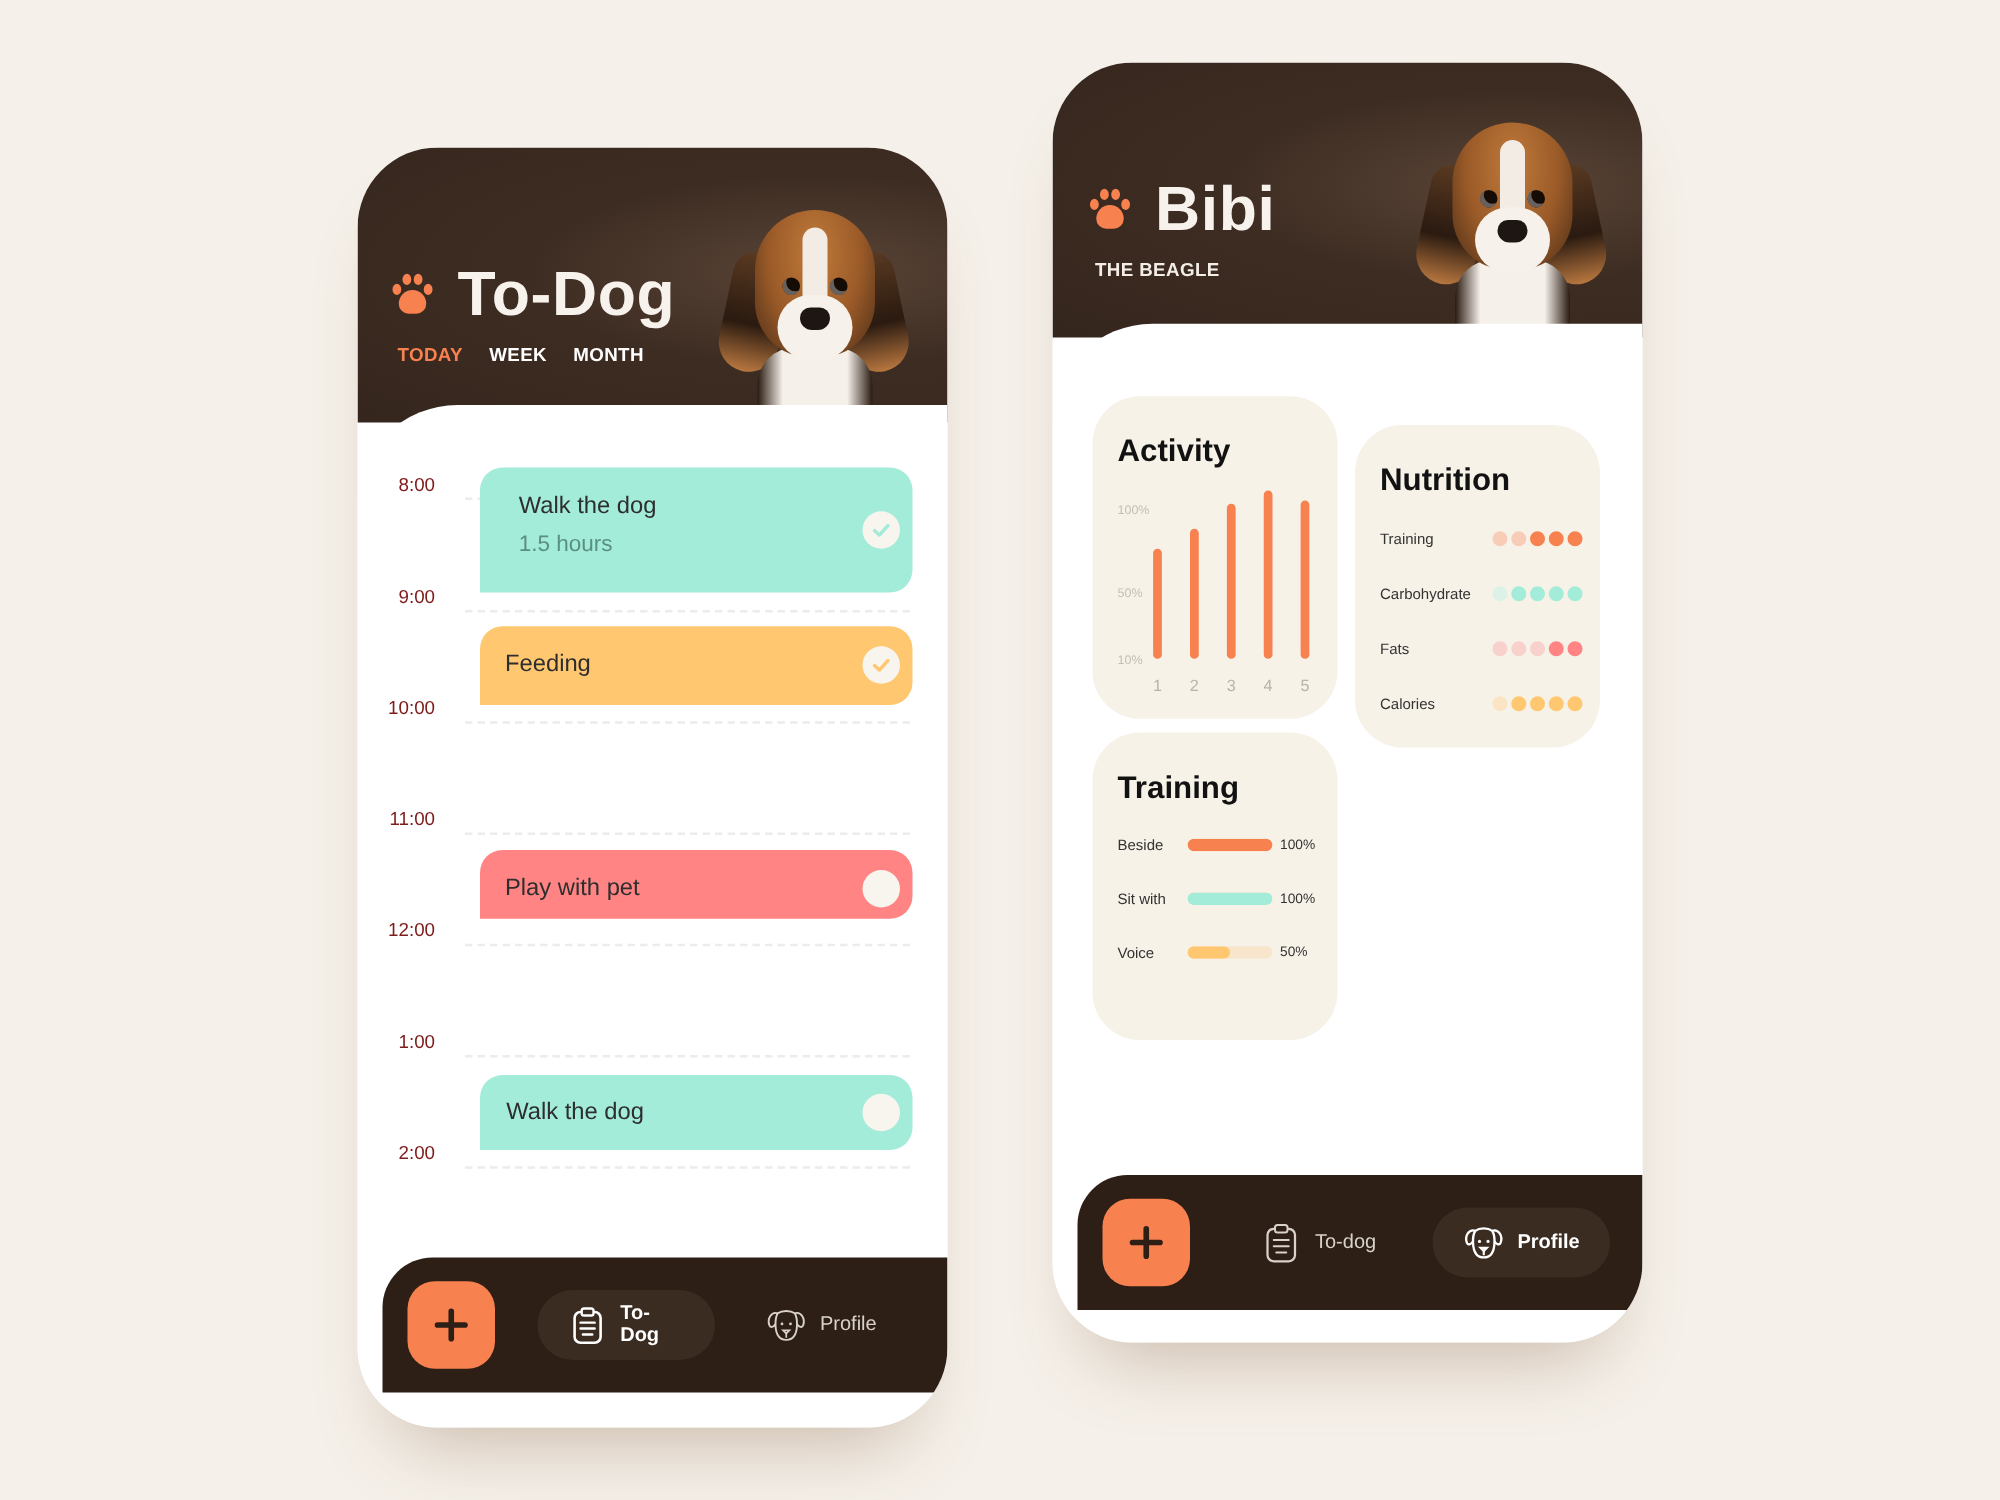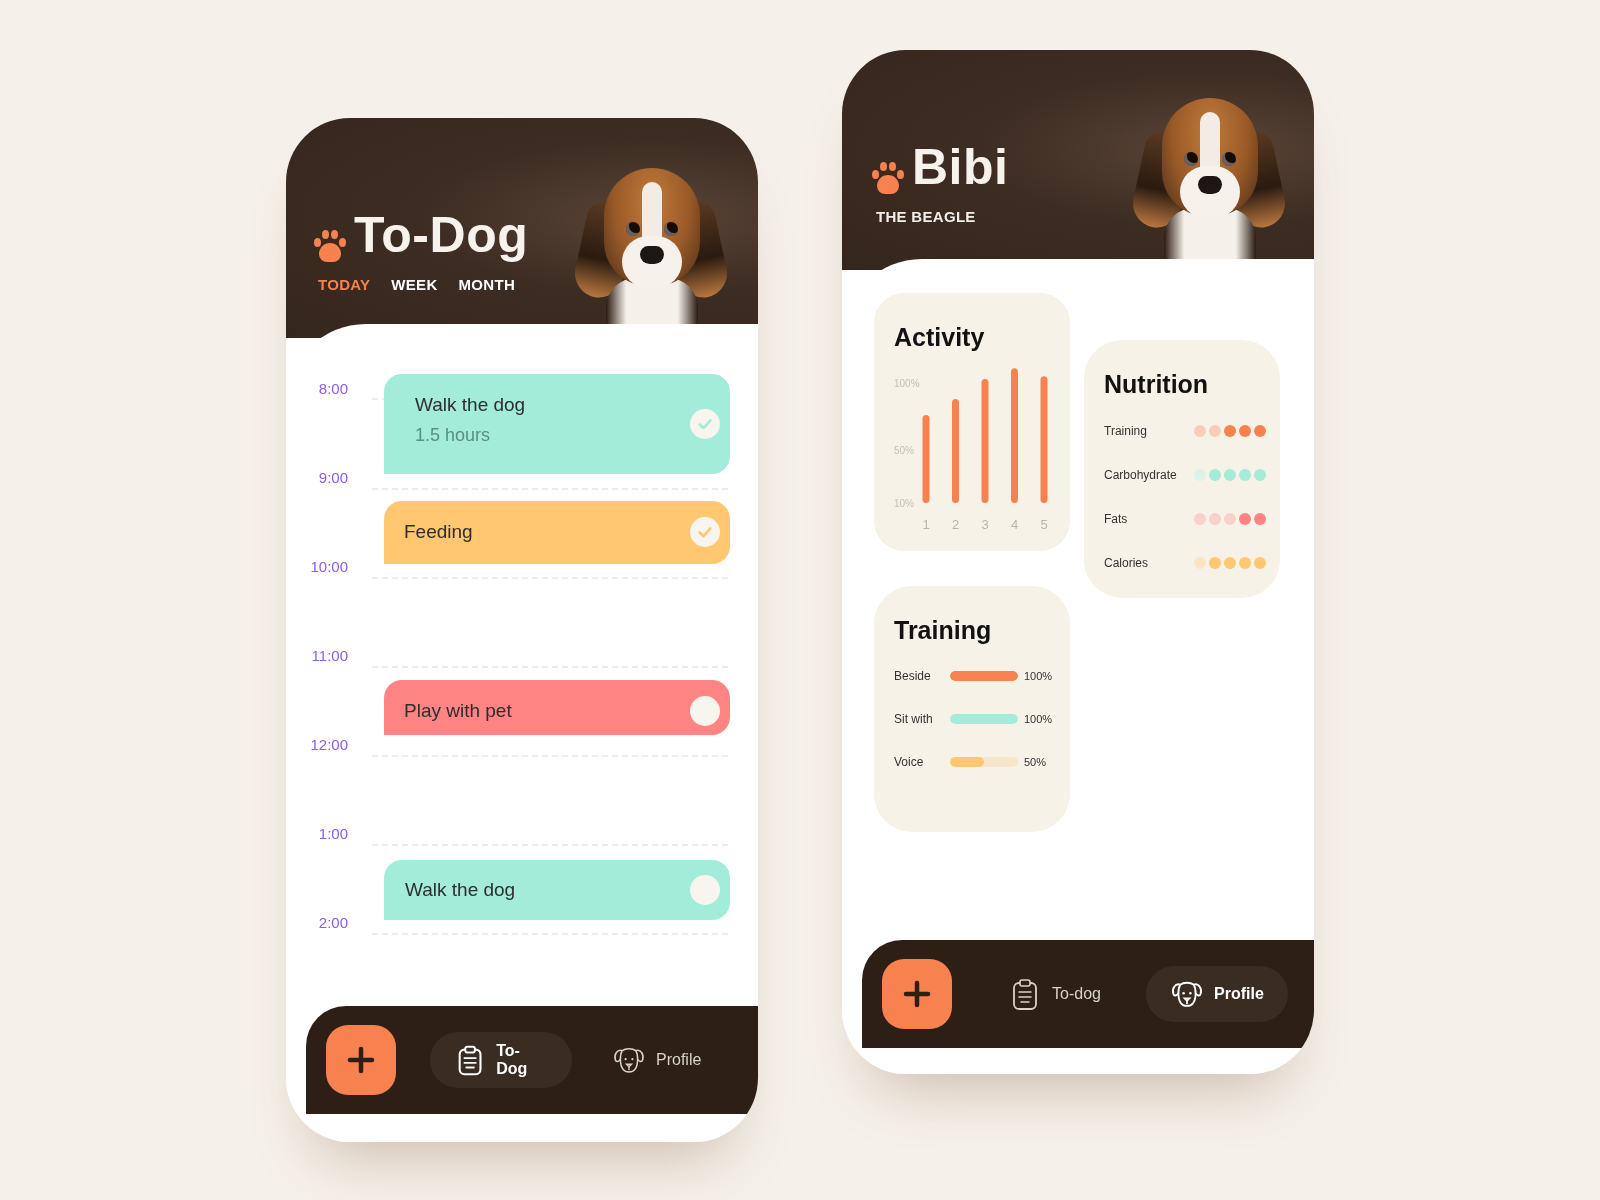--- a/index.html
+++ b/index.html
@@ -47,40 +47,40 @@
   .dog .ear.r { right: 4px; transform: rotate(-12deg); }
   .dog .head { position: absolute; left: 28px; top: 10px; width: 96px; height: 118px; background: radial-gradient(ellipse at 50% 30%, #c07a3a 0%, #9a5a28 55%, #4b2d17 100%); border-radius: 48px 48px 44px 44px; }
   .dog .blaze { position: absolute; left: 66px; top: 24px; width: 20px; height: 80px; background: #f3ece4; border-radius: 10px; }
   .dog .muzzle { position: absolute; left: 46px; top: 78px; width: 60px; height: 52px; background: #f6f1ea; border-radius: 30px; }
   .dog .eye { position: absolute; width: 14px; height: 14px; background: #160c06; border-radius: 50%; top: 64px; box-shadow: inset 3px -3px 0 rgba(255,255,255,0.35); }
   .dog .eye.l { left: 50px; } .dog .eye.r { left: 88px; }
   .dog .nose { position: absolute; left: 64px; top: 88px; width: 24px; height: 18px; background: #1e1612; border-radius: 12px 12px 14px 14px; }
   .dog .chest { position: absolute; left: 30px; top: 120px; width: 92px; height: 60px; background: linear-gradient(90deg, #2a1a10 0%, #f5f0ea 22%, #f5f0ea 78%, #2a1a10 100%); border-radius: 30px 30px 0 0; }
 
   
-  .brand { position: absolute; display: flex; align-items: flex-end; gap: 8px; }
+  .brand { position: absolute; display: flex; align-items: center; gap: 20px; }
   .phone-1 .brand { left: 28px; top: 88px; }
   .phone-2 .brand { left: 30px; top: 88px; }
   .paw { width: 32px; height: 36px; position: relative; }
   .paw span { position: absolute; background: #f7814f; border-radius: 50%; }
   .paw .pad { left: 5px; top: 15px; width: 22px; height: 19px; border-radius: 11px 11px 8px 8px; }
   .paw .t1 { left: 0; top: 10px; width: 7px; height: 9px; }
   .paw .t2 { left: 8px; top: 2px; width: 7px; height: 9px; }
   .paw .t3 { left: 17px; top: 2px; width: 7px; height: 9px; }
   .paw .t4 { left: 25px; top: 10px; width: 7px; height: 9px; }
   .brand-title { color: #f7f2ec; font-weight: bold; font-size: 50px; letter-spacing: 0.5px; }
 
   .tabs { position: absolute; left: 32px; top: 158px; display: flex; gap: 21px; }
   .tab { font-size: 15px; font-weight: bold; color: #ffffff; letter-spacing: 0.3px; cursor: pointer; }
   .tab.active { color: #f7814f; }
   .subtitle { position: absolute; left: 34px; top: 158px; color: #f3eee8; font-size: 15px; font-weight: bold; letter-spacing: 0.3px; }
 
   
   .schedule { position: absolute; left: 0; top: 0; width: 100%; }
-  .time-label { position: absolute; width: 62px; text-align: right; font-size: 15px; color: #8b5cf6; }
+  .time-label { position: absolute; width: 62px; text-align: right; font-size: 15px; color: #7f1d1d; }
   .hour-line { position: absolute; left: 86px; right: 30px; border-top: 2px dashed #ececec; height: 0; }
   .task {
     position: absolute; left: 98px; right: 28px; border-radius: 0 18px 18px 0;
     border-top-left-radius: 18px; cursor: pointer;
   }
   .task .t-title { position: absolute; font-size: 19px; color: #2e2e2e; }
   .task .t-sub { position: absolute; font-size: 18px; color: #5b8f80; }
   .task .check {
     position: absolute; right: 10px; width: 30px; height: 30px; border-radius: 50%;
     background: #f8f5ef; display: flex; align-items: center; justify-content: center;
@@ -260,21 +260,21 @@
           <span class="t3"></span>
           <span class="t4"></span>
       </div>
       <div class="brand-title">Bibi</div>
     </div>
     <div class="subtitle">THE BEAGLE</div>
   </div>
 
   <div class="content-sheet">
 
-    <div class="card card-activity" style="top:34px;border-radius:30px;">
+    <div class="card card-activity" style="top:58px;">
       <div class="card-title" style="top:30px;">Activity</div>
       <div class="chart">
         <svg id="activity-svg" width="196" height="258">
             <text x="20" y="94" font-size="10" fill="#c4beb4" font-family="Liberation Sans, sans-serif">100%</text>
             <text x="20" y="160.66666666666669" font-size="10" fill="#c4beb4" font-family="Liberation Sans, sans-serif">50%</text>
             <text x="20" y="214" font-size="10" fill="#c4beb4" font-family="Liberation Sans, sans-serif">10%</text>
             <rect x="48.5" y="122" width="7" height="88" rx="3.5" fill="#f7814f"></rect>
             <text x="52" y="236" text-anchor="middle" font-size="13" fill="#b9b3aa" font-family="Liberation Sans, sans-serif">1</text>
             <rect x="78" y="106" width="7" height="104" rx="3.5" fill="#f7814f"></rect>
             <text x="81.5" y="236" text-anchor="middle" font-size="13" fill="#b9b3aa" font-family="Liberation Sans, sans-serif">2</text>

